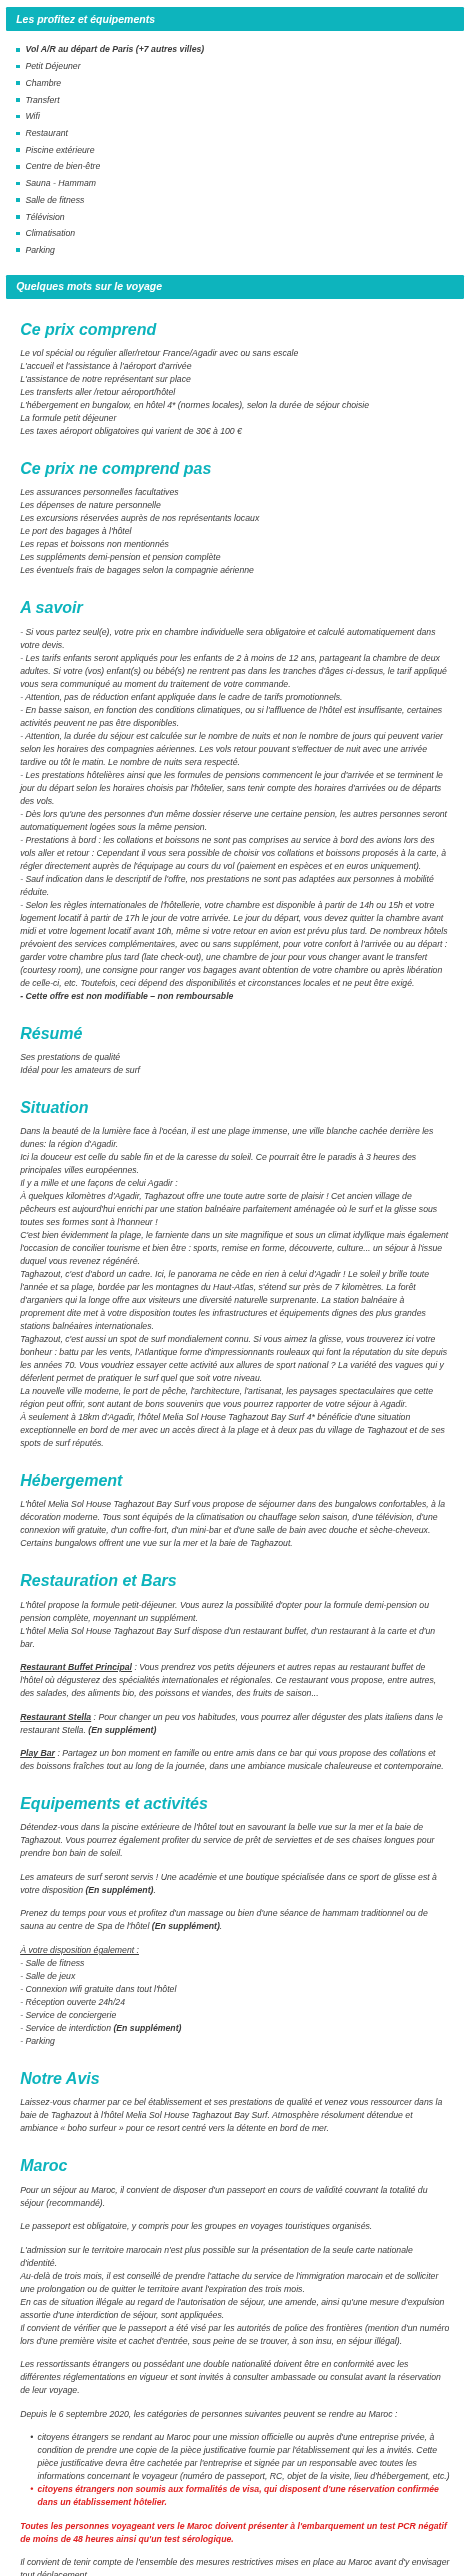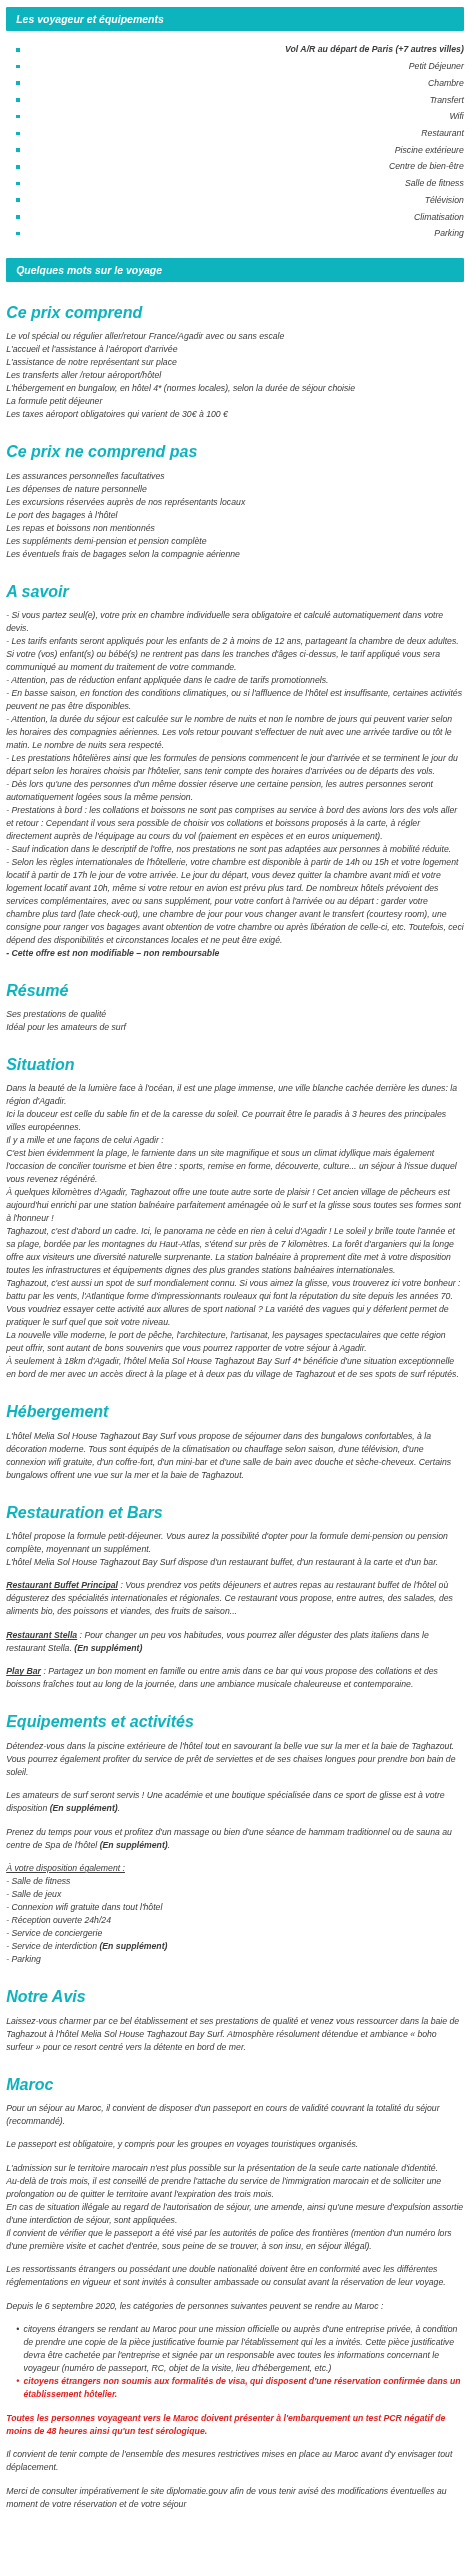--- a/index.html
+++ b/index.html
@@ -30,32 +30,31 @@
     list-style:none;
     margin:10px 0 16px 0;
     padding:0 0 0 10px;
   }
   .amenities li{
     display:flex;
     align-items:center;
     gap:5.6px;
     font-size:8.7px;
     line-height:16.7px;
-    justify-content:space-between;
   }
   .sq{
     width:3.7px;height:3.7px;
     background:var(--accent);
     flex:0 0 auto;
     display:inline-block;
   }
   .bold{font-weight:bold;}
   .underline{text-decoration:underline;}
   .red{color:var(--alert);}
-  section{margin:0;}
+  section{margin:14px;}
   .sec-title{
     color:var(--accent);
     font-size:16px;
     font-weight:bold;
     font-style:italic;
     margin:22px 0 8.7px 0;
     line-height:1.1;
   }
   .para{
     margin:0;
@@ -72,21 +71,21 @@
   .dot{
     flex:0 0 auto;
     line-height:13px;
   }
 </style>
 </head>
 <body>
 
 <div class="page">
 
-  <div class="banner">Les voyageur et équipements</div>
+  <div class="banner">Les profitez et équipements</div>
 
   <ul class="amenities" id="amenities">
       <li>
         <span class="sq"></span>
         <span class="bold">Vol A/R au départ de Paris (+7 autres villes)</span>
       </li>
       <li>
         <span class="sq"></span>
         <span>Petit Déjeuner</span>
       </li>
@@ -106,20 +105,24 @@
         <span class="sq"></span>
         <span>Restaurant</span>
       </li>
       <li>
         <span class="sq"></span>
         <span>Piscine extérieure</span>
       </li>
       <li>
         <span class="sq"></span>
         <span>Centre de bien-être</span>
+      </li>
+      <li>
+        <span class="sq"></span>
+        <span>Sauna - Hammam</span>
       </li>
       <li>
         <span class="sq"></span>
         <span>Salle de fitness</span>
       </li>
       <li>
         <span class="sq"></span>
         <span>Télévision</span>
       </li>
       <li>
@@ -172,22 +175,22 @@
       <section>
         <h2 class="sec-title">Résumé</h2>
         <p class="para"><span>Ses prestations de qualité</span></p>
         <p class="para"><span>Idéal pour les amateurs de surf</span></p>
       </section>
       <section>
         <h2 class="sec-title">Situation</h2>
         <p class="para"><span>Dans la beauté de la lumière face à l'océan, il est une plage immense, une ville blanche cachée derrière les dunes: la région d'Agadir.</span></p>
         <p class="para"><span>Ici la douceur est celle du sable fin et de la caresse du soleil. Ce pourrait être le paradis à 3 heures des principales villes européennes.</span></p>
         <p class="para"><span>Il y a mille et une façons de celui Agadir :</span></p>
+        <p class="para"><span>À quelques kilomètres d'Agadir, Taghazout offre une toute autre sorte de plaisir ! Cet ancien village de pêcheurs est aujourd'hui enrichi par une station balnéaire parfaitement aménagée où le surf et la glisse sous toutes ses formes sont à l'honneur !</span></p>
         <p class="para"><span>C'est bien évidemment la plage, le farniente dans un site magnifique et sous un climat idyllique mais également l'occasion de concilier tourisme et bien être : sports, remise en forme, découverte, culture... un séjour à l'issue duquel vous revenez régénéré.</span></p>
-        <p class="para"><span>À quelques kilomètres d'Agadir, Taghazout offre une toute autre sorte de plaisir ! Cet ancien village de pêcheurs est aujourd'hui enrichi par une station balnéaire parfaitement aménagée où le surf et la glisse sous toutes ses formes sont à l'honneur !</span></p>
         <p class="para"><span>Taghazout, c'est d'abord un cadre. Ici, le panorama ne cède en rien à celui d'Agadir ! Le soleil y brille toute l'année et sa plage, bordée par les montagnes du Haut-Atlas, s'étend sur près de 7 kilomètres. La forêt d'arganiers qui la longe offre aux visiteurs une diversité naturelle surprenante. La station balnéaire à proprement dite met à votre disposition toutes les infrastructures et équipements dignes des plus grandes stations balnéaires internationales.</span></p>
         <p class="para"><span>Taghazout, c'est aussi un spot de surf mondialement connu. Si vous aimez la glisse, vous trouverez ici votre bonheur : battu par les vents, l'Atlantique forme d'impressionnants rouleaux qui font la réputation du site depuis les années 70. Vous voudriez essayer cette activité aux allures de sport national ? La variété des vagues qui y déferlent permet de pratiquer le surf quel que soit votre niveau.</span></p>
         <p class="para"><span>La nouvelle ville moderne, le port de pêche, l'architecture, l'artisanat, les paysages spectaculaires que cette région peut offrir, sont autant de bons souvenirs que vous pourrez rapporter de votre séjour à Agadir.</span></p>
         <p class="para"><span>À seulement à 18km d'Agadir, l'hôtel Melia Sol House Taghazout Bay Surf 4* bénéficie d'une situation exceptionnelle en bord de mer avec un accès direct à la plage et à deux pas du village de Taghazout et de ses spots de surf réputés.</span></p>
       </section>
       <section>
         <h2 class="sec-title">Hébergement</h2>
         <p class="para"><span>L'hôtel Melia Sol House Taghazout Bay Surf vous propose de séjourner dans des bungalows confortables, à la décoration moderne. Tous sont équipés de la climatisation ou chauffage selon saison, d'une télévision, d'une connexion wifi gratuite, d'un coffre-fort, d'un mini-bar et d'une salle de bain avec douche et sèche-cheveux. Certains bungalows offrent une vue sur la mer et la baie de Taghazout.</span></p>
       </section>
       <section>

